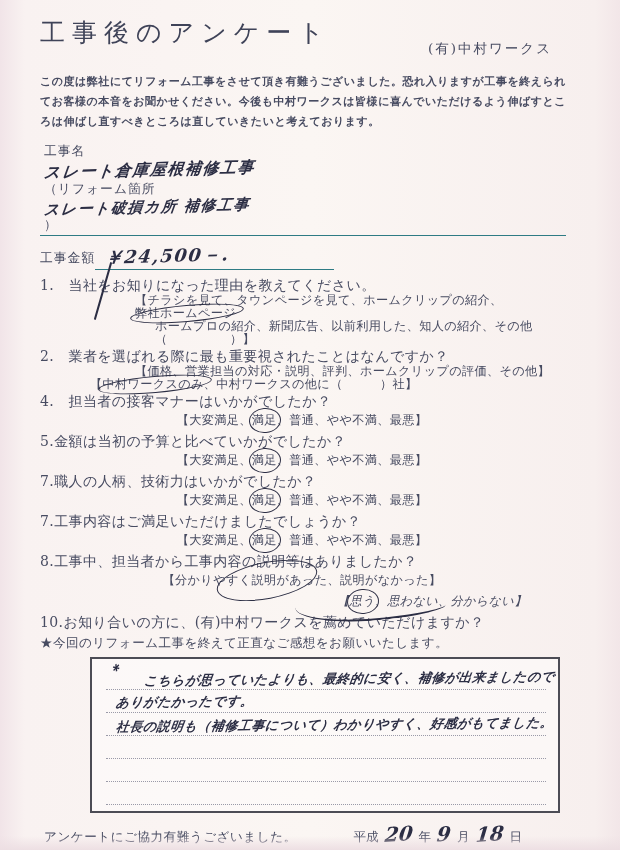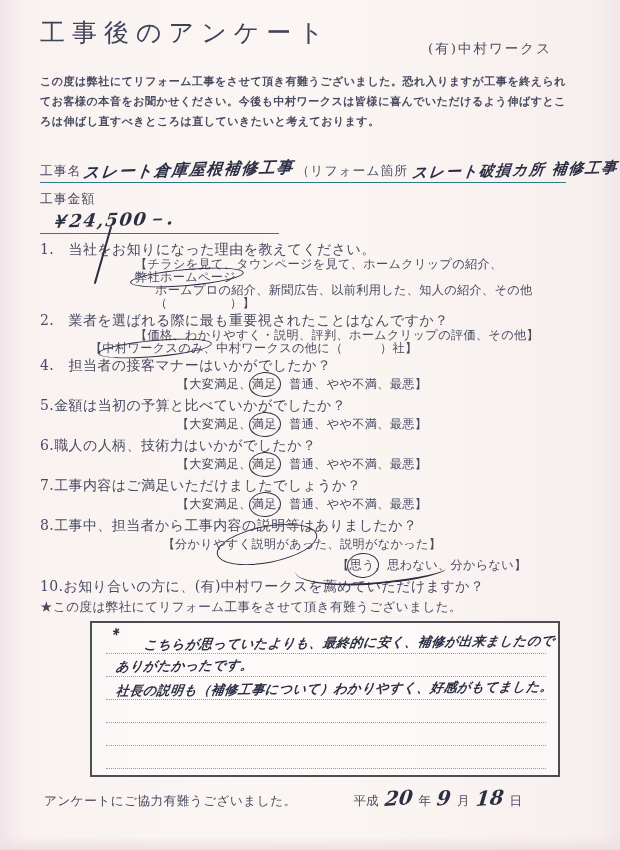--- a/index.html
+++ b/index.html
@@ -23,37 +23,37 @@
 
   
   .hw{
     display:inline-block;color:var(--pen,#2c2e44);
     font-style:italic;font-weight:600;letter-spacing:1.5px;
     transform:rotate(-1.5deg) skewX(-8deg);
     white-space:nowrap;
   }
 
   
-  .project-row{display:flex;align-items:baseline;margin-top:28px;border-bottom:1.8px solid var(--teal,#2e7b84);padding-bottom:1px;}
+  .project-row{display:flex;align-items:baseline;margin-top:11px;border-bottom:1.8px solid var(--teal,#2e7b84);padding-bottom:1px;flex-direction:column;}
   .fld-label{font-size:12.8px;letter-spacing:1px;flex:none;}
   .hw-project{font-size:16px;margin:0 2px;}
   .hw-location{font-size:15px;margin-left:4px;flex:1;}
   .paren-close{font-size:12.8px;flex:none;}
-  .amount-row{display:flex;align-items:baseline;margin-top:8px;flex-direction:column;}
+  .amount-row{display:flex;align-items:baseline;margin-top:8px;}
   .amount-line{display:inline-block;border-bottom:1.8px solid var(--teal,#2e7b84);min-width:225px;padding:0 4px 1px 10px;}
   .hw-amount{font-size:18px;}
 
   
   .questions{margin-top:7px;position:relative;}
   .q-text{font-size:14px;line-height:17px;letter-spacing:0.4px;margin-top:2px;}
   .opts{font-size:12.2px;line-height:13px;letter-spacing:0.3px;}
   .ind-95{padding-left:95px;}
   .ind-115{padding-left:115px;}
   .ind-50{padding-left:50px;}
-  .ind-297{padding-left:297px;}
+  .ind-297{padding-left:297px;font-style:italic;}
   .ind-25{padding-left:25px;}
   .right{text-align:center;padding-right:2px;}
   .opts.tall{line-height:21px;}
 
   .circled{position:relative;display:inline-block;}
   .circled::after{content:"";position:absolute;left:-5px;right:-8px;top:-2px;bottom:-2px;
     border:1.6px solid var(--pen,#2c2e44);border-radius:50%;transform:rotate(-5deg);pointer-events:none;}
   .circled.big::after{left:-10px;right:-16px;top:-8px;bottom:-8px;transform:rotate(-11deg);}
   .circled.tight::after{left:-3px;right:-4px;}
 
@@ -106,44 +106,44 @@
 
   <div class="questions">
     <div class="pen-stroke slash-q1"></div>
     <div class="pen-stroke tail-q8"></div>
 
     <div class="q-text">1.　当社をお知りになった理由を教えてください。</div>
     <div class="opts ind-95"><span>【チラシを見て、タウンページを見て、ホームクリップの紹介、</span><span class="circled">弊社ホームページ</span></div>
     <div class="opts ind-115">ホームプロの紹介、新聞広告、以前利用した、知人の紹介、その他（　　　　　）】</div>
 
     <div class="q-text">2.　業者を選ばれる際に最も重要視されたことはなんですか？</div>
-    <div class="opts ind-95">【価格、わかりやすく・説明、評判、ホームクリップの評価、その他】</div>
+    <div class="opts ind-95">【価格、営業担当の対応・説明、評判、ホームクリップの評価、その他】</div>
 
     <div class="opts ind-50"><span>【</span><span class="circled">中村ワークスのみ</span><span>、中村ワークスの他に（　　　）社】</span></div>
 
     <div class="q-text">4.　担当者の接客マナーはいかがでしたか？</div>
     <div class="opts right tall"><span>【大変満足、</span><span class="circled tight">満足</span><span>、普通、やや不満、最悪】</span></div>
 
     <div class="q-text">5.金額は当初の予算と比べていかがでしたか？</div>
     <div class="opts right tall"><span>【大変満足、</span><span class="circled tight">満足</span><span>、普通、やや不満、最悪】</span></div>
 
-    <div class="q-text">6.職人の人柄、技術力はいかがでしたか？</div>
+    <div class="q-text">7.職人の人柄、技術力はいかがでしたか？</div>
     <div class="opts right tall"><span>【大変満足、</span><span class="circled tight">満足</span><span>、普通、やや不満、最悪】</span></div>
 
     <div class="q-text">7.工事内容はご満足いただけましたでしょうか？</div>
     <div class="opts right tall"><span>【大変満足、</span><span class="circled tight">満足</span><span>、普通、やや不満、最悪】</span></div>
 
     <div class="q-text">8.工事中、担当者から工事内容の説明等はありましたか？</div>
     <div class="opts right tall"><span>【分かりや</span><span class="circled big">すく説明があ</span><span>った、説明がなかった】</span></div>
 
     <div class="opts ind-297 tall"><span>【</span><span class="circled tight">思う</span><span>、思わない、分からない】</span></div>
 
     <div class="q-text">10.お知り合いの方に、(有)中村ワークスを薦めていただけますか？</div>
 
-    <div class="star-line">★この度は弊社にてリフォーム工事をさせて頂き有難うございました。</div>
+    <div class="star-line">★今回のリフォーム工事を終えて正直なご感想をお願いいたします。</div>
   </div>
 
   <div class="comment-box">
     <span class="c-mark hw">＊</span>
     <div class="c-row">
         <span class="hw c-hw l1">こちらが思っていたよりも、最終的に安く、補修が出来ましたので</span>
       </div>
     <div class="c-row">
         <span class="hw c-hw l2">ありがたかったです。</span>
       </div>

